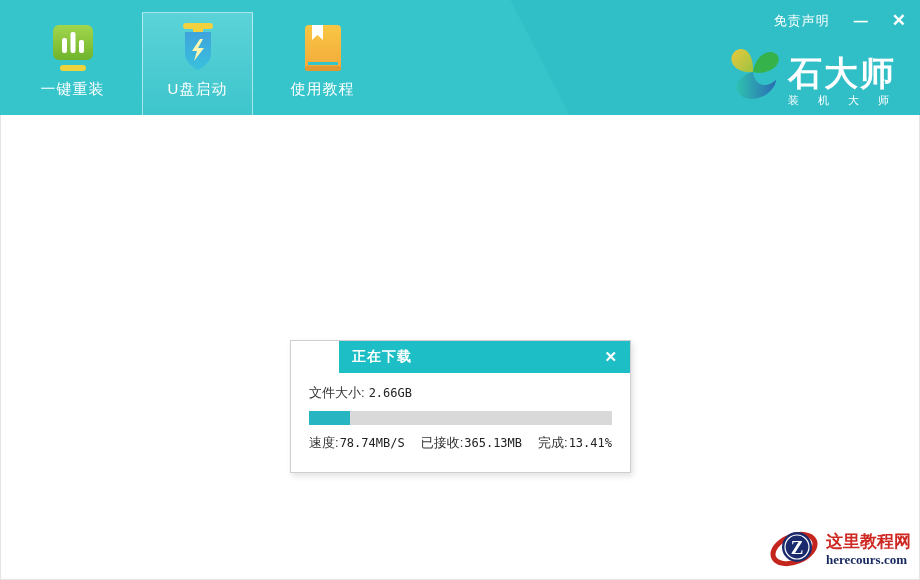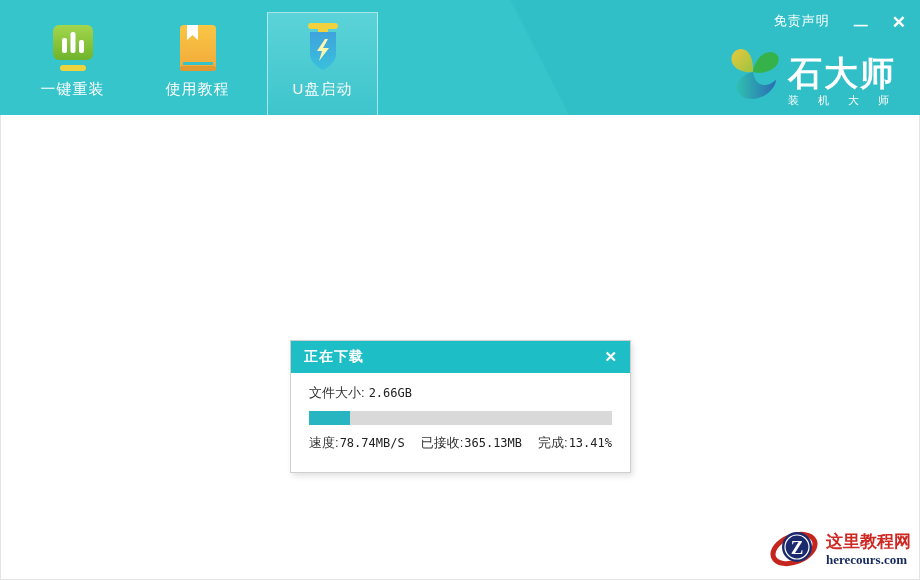--- a/index.html
+++ b/index.html
@@ -14,39 +14,39 @@
   .tabs { position:absolute; left:10px; top:0; height:115px; display:flex; }
   .tab { position:relative; width:125px; height:115px; display:flex; flex-direction:column; align-items:center; cursor:pointer; }
   .tab.active::before {
     content:''; position:absolute; left:7px; right:7px; top:12px; bottom:0;
     background:linear-gradient(180deg,#5bd3d8,#3ec5cc);
     border:1px solid rgba(255,255,255,0.55); border-bottom:none;
   }
   .tab .icon-wrap { position:relative; z-index:1; margin-top:21px; height:56px; display:flex; align-items:center; justify-content:center; }
   .tab .tab-label { position:relative; z-index:1; color:#fff; font-size:15px; margin-top:3px; letter-spacing:1px; }
 
-  .win-controls { position:absolute; top:12px; right:14px; display:flex; align-items:flex-end; gap:24px; color:#fff; }
+  .win-controls { position:absolute; top:12px; right:14px; display:flex; align-items:center; gap:24px; color:#fff; }
   .disclaimer-link { font-size:13px; cursor:pointer; letter-spacing:1px; }
   .min-btn { font-size:14px; font-weight:bold; cursor:pointer; line-height:10px; }
   .close-btn { font-size:17px; font-weight:bold; cursor:pointer; line-height:14px; }
 
   .brand { position:absolute; top:40px; right:24px; display:flex; align-items:flex-end; gap:6px; }
   .brand-text { display:flex; flex-direction:column; }
   .brand-title { color:#fff; font-size:34px; font-weight:bold; line-height:38px; letter-spacing:2px; }
   .brand-subtitle { color:#fff; font-size:11px; letter-spacing:19px; margin-right:-19px; margin-top:1px; white-space:nowrap; }
 
   
   .content { position:absolute; top:115px; left:0; right:0; bottom:0; background:#fff; border:1px solid #e4e4e4; border-top:none; }
 
   
   .dialog {
     position:absolute; left:289px; top:225px; width:341px; height:133px;
     background:#fff; border:1px solid #cfcfcf; box-shadow:2px 3px 6px rgba(0,0,0,0.12);
   }
-  .dialog-titlebar { height:32px; background:#1dbec5; display:flex; align-items:center; justify-content:space-between; padding:0 13px; }
+  .dialog-titlebar { height:32px; background:#1dbec5; display:flex; align-items:center; justify-content:space-between; padding:0 13px;margin-left:48px; }
   .dialog-title { color:#fff; font-size:14px; font-weight:bold; letter-spacing:1px; }
   .dialog-close { color:#fff; font-size:15px; font-weight:bold; cursor:pointer; }
   .dialog-body { padding:9px 18px 0 18px; }
   .dlg-row { font-size:13px; color:#333; line-height:21px; white-space:nowrap; }
   .dlg-label { color:#333; }
   .dlg-value { font-family:"DejaVu Sans Mono", monospace; font-size:12px; color:#222; margin-left:4px; }
   .progress-track { margin:7px 0 9px 0; height:14px; background:#d9d9d9; }
   .progress-fill { height:100%; background:#27b5c1; width:0; }
   .dlg-stats { display:flex; justify-content:space-between; font-size:13px; color:#333;gap:11px; }
   .stat { white-space:nowrap; }
@@ -79,54 +79,54 @@
             <rect x="8" y="3" width="40" height="35" rx="6" fill="url(#gGreen)"></rect>
             <rect x="17" y="16" width="5" height="15" rx="2" fill="#fff"></rect>
             <rect x="25.5" y="10" width="5" height="21" rx="2" fill="#fff"></rect>
             <rect x="34" y="18" width="5" height="13" rx="2" fill="#fff"></rect>
             <rect x="15" y="43" width="26" height="6" rx="3" fill="#edd33e"></rect>
           </svg>
         </span>
         <span class="tab-label">一键重装</span>
       </div>
 
+      <div class="tab active">
+        <span class="icon-wrap">
+          <svg width="56" height="56" viewBox="0 0 56 56">
+            <defs>
+              <linearGradient id="gBlue" x1="0" y1="0" x2="0" y2="1">
+                <stop offset="0" stop-color="#3fa3dc"></stop>
+                  <stop offset="1" stop-color="#39c0dd"></stop>
+              </linearGradient>
+            </defs>
+            <rect x="13" y="2" width="30" height="6" rx="3" fill="#f2d13e"></rect>
+            <rect x="23" y="7" width="10" height="4" fill="#f2d13e"></rect>
+            <path d="M15 11 h26 v22 c0 10 -13 16 -13 16 s-13 -6 -13 -16 Z" fill="url(#gBlue)"></path>
+            <path d="M30 18 l-8 12 h5 l-3 10 l10 -13 h-6 l5 -9 Z" fill="#fdf6b0"></path>
+          </svg>
+        </span>
+        <span class="tab-label">U盘启动</span>
+      </div>
+
       <div class="tab">
         <span class="icon-wrap">
           <svg width="56" height="54" viewBox="0 0 56 54">
             <defs>
               <linearGradient id="gOrange" x1="0" y1="0" x2="0" y2="1">
                 <stop offset="0" stop-color="#f9c644"></stop>
                   <stop offset="1" stop-color="#f2a93a"></stop>
               </linearGradient>
             </defs>
             <rect x="10" y="3" width="36" height="46" rx="4" fill="url(#gOrange)"></rect>
             <path d="M17 3 h11 v15 l-5.5 -5 l-5.5 5 Z" fill="#fff"></path>
             <rect x="13" y="40" width="30" height="3" fill="#35c3ca"></rect>
             <rect x="10" y="44" width="36" height="5" rx="2.5" fill="#e09a31"></rect>
           </svg>
         </span>
         <span class="tab-label">使用教程</span>
-      </div>
-
-      <div class="tab active">
-        <span class="icon-wrap">
-          <svg width="56" height="56" viewBox="0 0 56 56">
-            <defs>
-              <linearGradient id="gBlue" x1="0" y1="0" x2="0" y2="1">
-                <stop offset="0" stop-color="#3fa3dc"></stop>
-                  <stop offset="1" stop-color="#39c0dd"></stop>
-              </linearGradient>
-            </defs>
-            <rect x="13" y="2" width="30" height="6" rx="3" fill="#f2d13e"></rect>
-            <rect x="23" y="7" width="10" height="4" fill="#f2d13e"></rect>
-            <path d="M15 11 h26 v22 c0 10 -13 16 -13 16 s-13 -6 -13 -16 Z" fill="url(#gBlue)"></path>
-            <path d="M30 18 l-8 12 h5 l-3 10 l10 -13 h-6 l5 -9 Z" fill="#fdf6b0"></path>
-          </svg>
-        </span>
-        <span class="tab-label">U盘启动</span>
       </div>
 
     </div>
 
     <div class="win-controls">
       <span class="disclaimer-link">免责声明</span>
       <span class="min-btn">—</span>
       <span class="close-btn">✕</span>
     </div>
 

